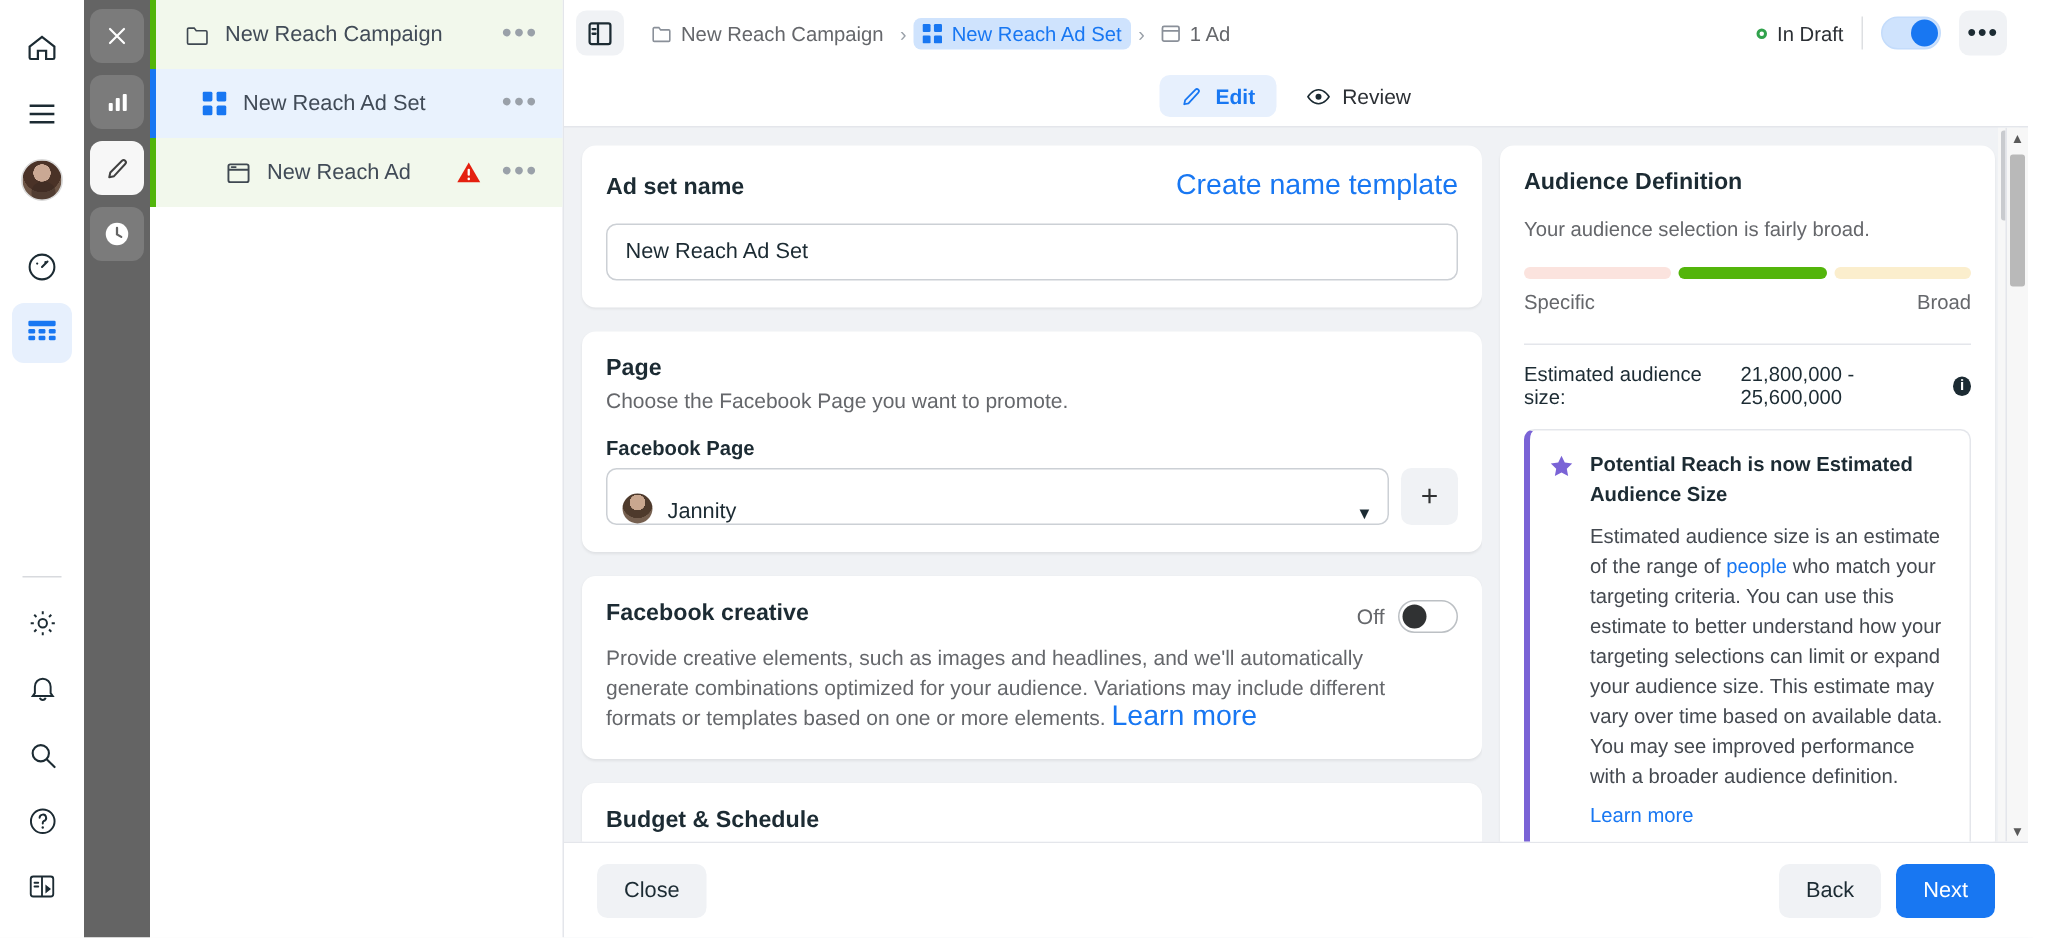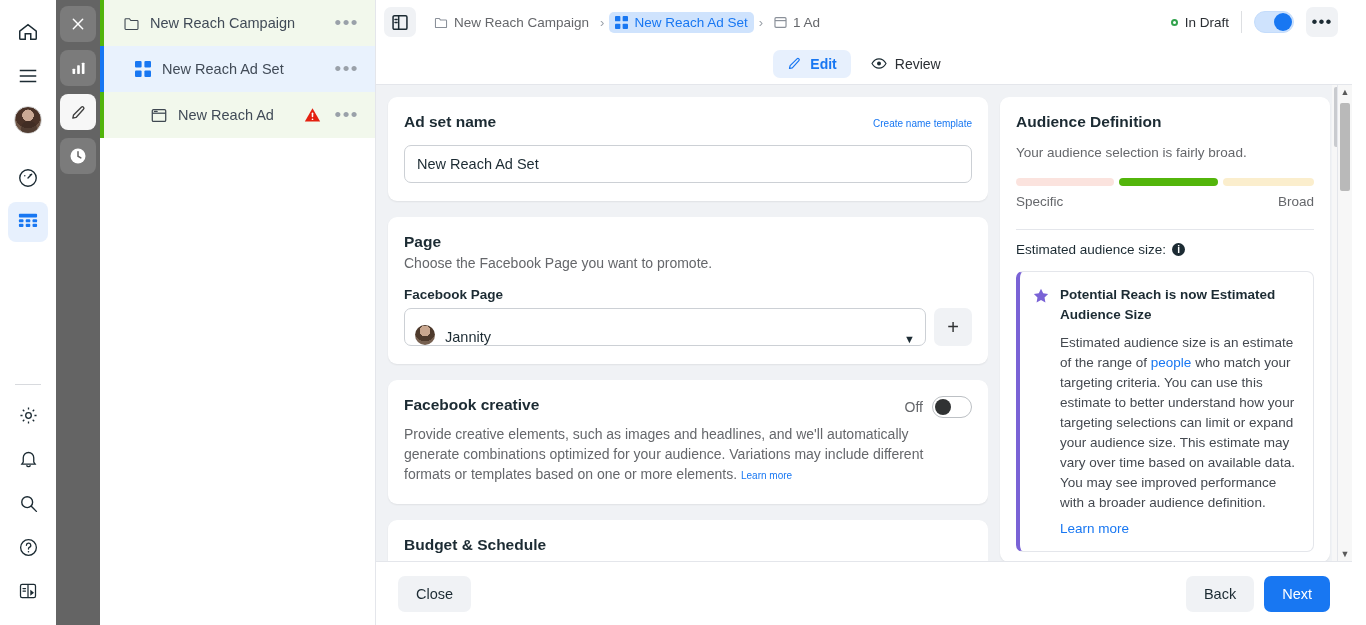--- a/index.html
+++ b/index.html
@@ -89,32 +89,32 @@
   .status-dot { width: 7px; height: 7px; border-radius: 50%; border: 2px solid #31a24c; }
   .vdiv { width: 1px; height: 22px; background: #dddfe2; }
   .switch {
     width: 40px; height: 22px; border-radius: 11px; background: #cfe3fd;
     position: relative; cursor: pointer; border: 1px solid #c4dcfb;
   }
   .switch .knob { position: absolute; right: 1px; top: 1px; width: 18px; height: 18px; border-radius: 50%; background: #1877f2; }
   .more-btn { width: 32px; height: 30px; border-radius: 7px; background: #f0f2f5; display: flex; align-items: center; justify-content: center; cursor: pointer; }
 
   .tabsbar { height: 40px; background: #ffffff; display: flex; align-items: center; justify-content: center; gap: 6px; flex: 0 0 40px; }
-  .tab { display: flex; align-items: flex-start; gap: 8px; padding: 6px 14px; border-radius: 7px; font-size: 14px; color: #2b2f34; cursor: pointer; }
+  .tab { display: flex; align-items: center; gap: 8px; padding: 6px 14px; border-radius: 7px; font-size: 14px; color: #2b2f34; cursor: pointer; }
   .tab.active { background: #e7f0fd; color: #1877f2; font-weight: bold; }
 
   
   .body-wrap { flex: 1 1 auto; display: flex; overflow: hidden; position: relative; background: #f0f2f5; border-top: 1px solid #e4e6eb; }
   .col-left { width: 612px; flex: 0 0 612px; padding: 12px 0 0 12px; overflow: hidden; }
   .col-right { flex: 1 1 auto; padding: 12px 22px 0 12px; overflow: hidden; position: relative; }
 
   .card { background: #ffffff; border-radius: 9px; padding: 16px 16px 18px; margin-bottom: 16px; box-shadow: 0 1px 2px rgba(0,0,0,.07); }
   .card-head { display: flex; align-items: baseline; justify-content: space-between; }
   .card-title { font-size: 15.5px; font-weight: bold; color: #1c2b33; }
-  .link { color: #1877f2; font-size: 10px; cursor: pointer; }
+  .link { color: #1877f2; font-size: 19px; cursor: pointer; }
   .sub { font-size: 14px; color: #65676b; margin-top: 4px; }
   .field-label { font-size: 13.5px; font-weight: bold; color: #1c2b33; margin: 16px 0 6px; }
   .text-input {
     width: 100%; height: 38px; border: 1px solid #ccd0d5; border-radius: 7px;
     padding: 0 12px; font-size: 14.5px; color: #1c2b33; background: #fff;
     font-family: "Liberation Sans", sans-serif; outline: none;
   }
   .select-row { display: flex; align-items: center; gap: 8px; }
   .select {
     flex: 1 1 auto; height: 38px; border: 1px solid #ccd0d5; border-radius: 7px;
@@ -463,20 +463,21 @@
           </div>
           <div class="gauge-labels">
             <span>Specific</span>
             <span>Broad</span>
           </div>
 
           <div class="hr"></div>
 
           <div class="est">
             <span>Estimated audience size:</span>
+            <span>21,800,000 - 25,600,000</span>
             <i class="info-i">i</i>
           </div>
 
           <div class="callout">
             <span style="flex:0 0 18px;padding-top:2px">
               <svg width="18" height="18" viewBox="0 0 24 24" fill="#7a63d6">
                 <path d="M12 2.4l2.9 6 6.6.9-4.8 4.6 1.2 6.6L12 17.4 6.1 20.5l1.2-6.6L2.5 9.3l6.6-.9z"></path>
               </svg>
             </span>
             <div style="flex:1 1 auto">

